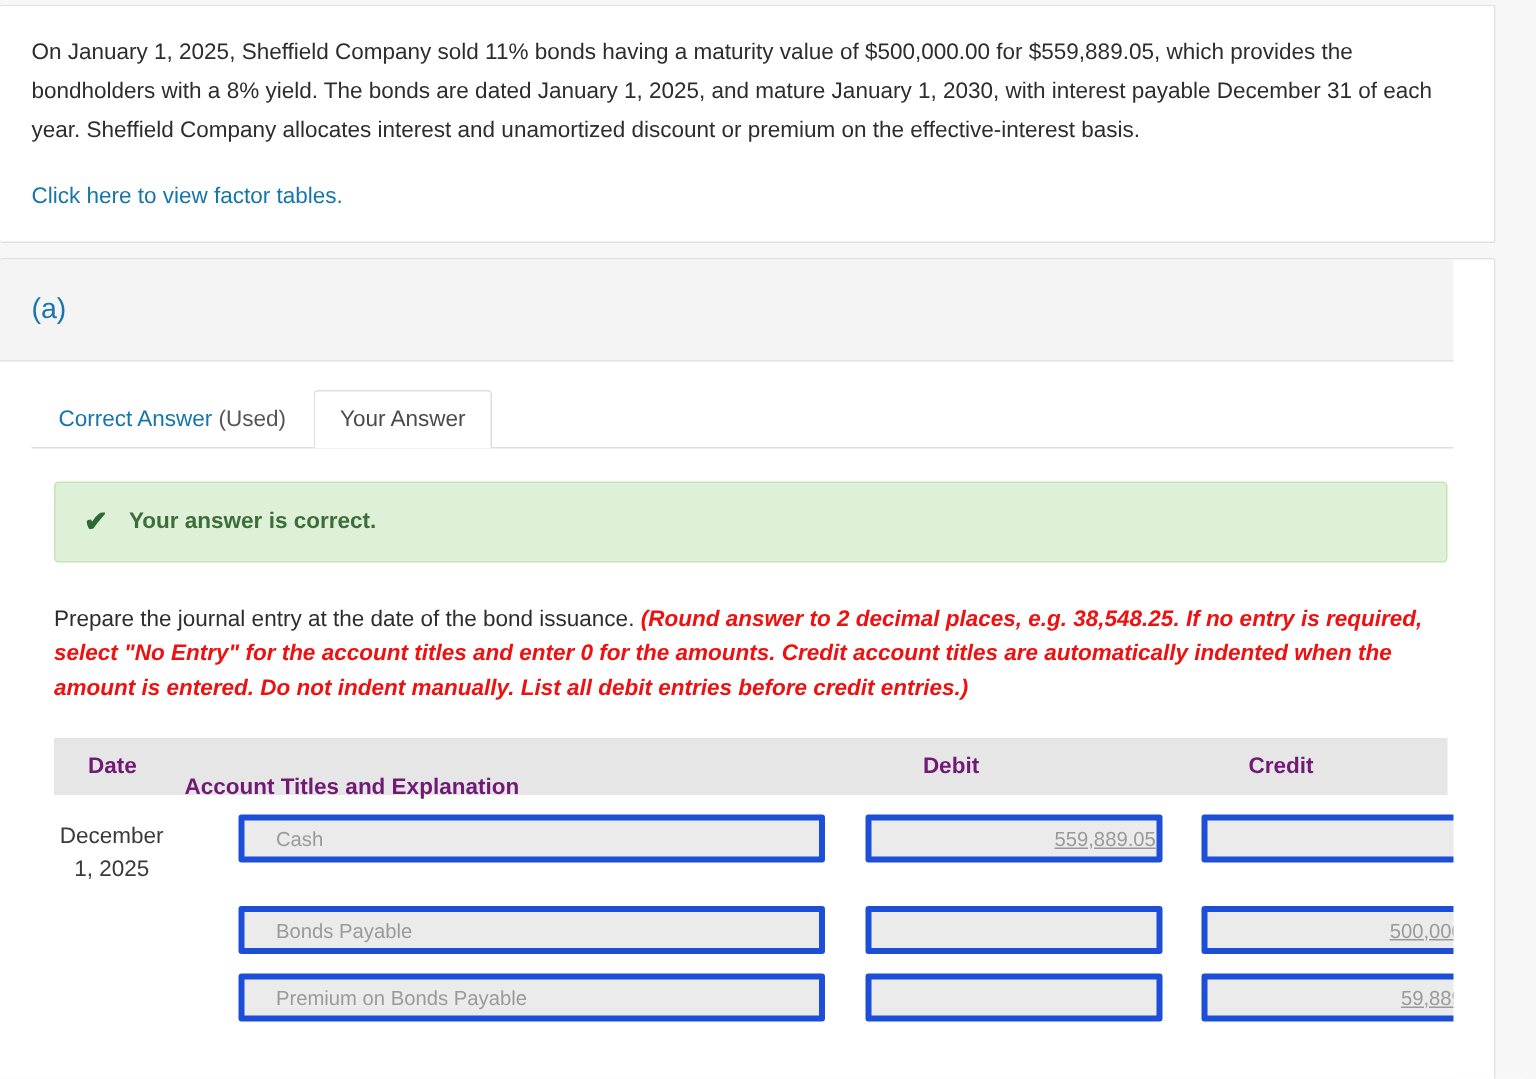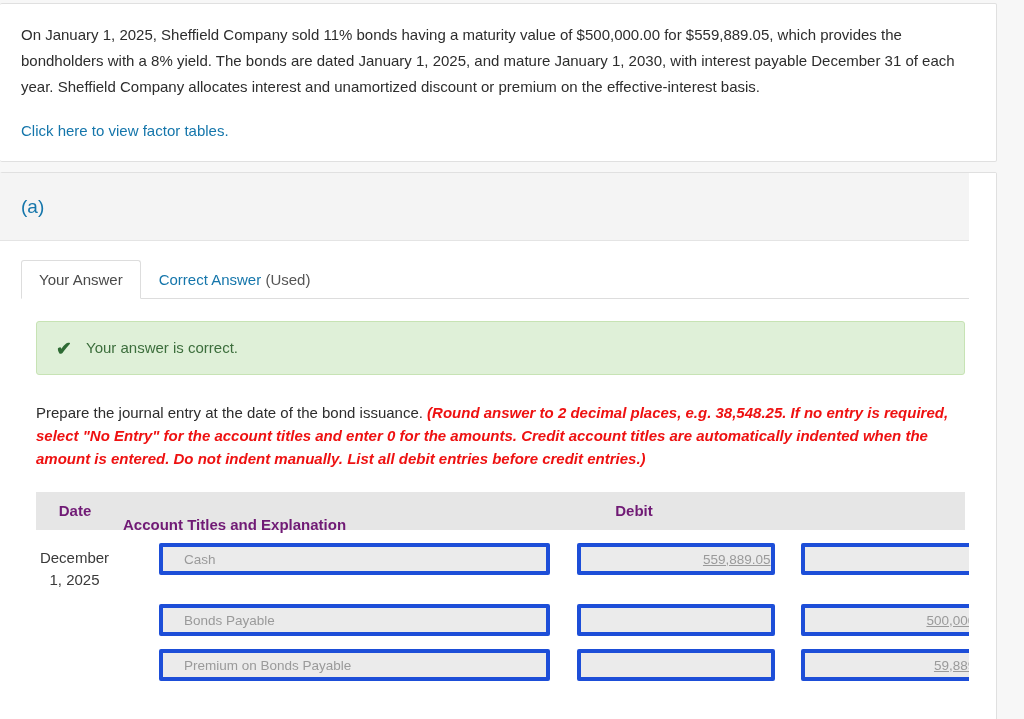--- a/index.html
+++ b/index.html
@@ -115,20 +115,21 @@
     color: #2e6b34;
     font-weight: bold;
     line-height: 1;
     display: inline-block;
     width: 30px;
   }
   .alert-text {
     font-size: 15px;
     color: #3c6e3c;
     line-height: 20px;
+    font-weight: bold;
   }
 
   
   .instructions {
     margin: 26px 40px 0 36px;
     font-size: 15px;
     line-height: 23px;
     color: #2d2d2d;
   }
   .instr-red {
@@ -206,44 +207,45 @@
     <a class="factor-link">Click here to view factor tables.</a>
   </div>
 
   <div class="card-answer">
 
     <div class="part-header">
       <span class="part-label">(a)</span>
     </div>
 
     <div class="tabs">
+      <div class="tab tab-link">
+        <span>Correct Answer</span><span class="used-note"> (Used)</span>
+      </div>
       <div class="tab tab-active">
         <span>Your Answer</span>
-      </div>
-      <div class="tab tab-link">
-        <span>Correct Answer</span><span class="used-note"> (Used)</span>
       </div>
     </div>
 
     <div class="alert-correct">
       <span class="check-icon">✔</span>
       <span class="alert-text">Your answer is correct.</span>
     </div>
 
     <div class="instructions">
       <span>Prepare the journal entry at the date of the bond issuance.</span>
       <span class="instr-red">(Round answer to 2 decimal places, e.g. 38,548.25. If no entry is required, select "No Entry" for the account titles and enter 0 for the amounts. Credit account titles are automatically indented when the amount is entered. Do not indent manually. List all debit entries before credit entries.)</span>
     </div>
 
     <div class="journal">
 
       <div class="journal-head">
         <div class="col-date">Date</div>
         <div class="col-titles">Account Titles and Explanation</div>
         <div class="col-debit">Debit</div>
+        <div class="col-credit">Credit</div>
       </div>
 
       <div class="journal-row">
         <div class="cell-date">December 1, 2025</div>
         <div class="field field-title w-titles">Cash</div>
         <div class="field field-amount w-debit">559,889.05</div>
         <div class="field field-amount w-credit"></div>
       </div>
 
       <div class="journal-row">

